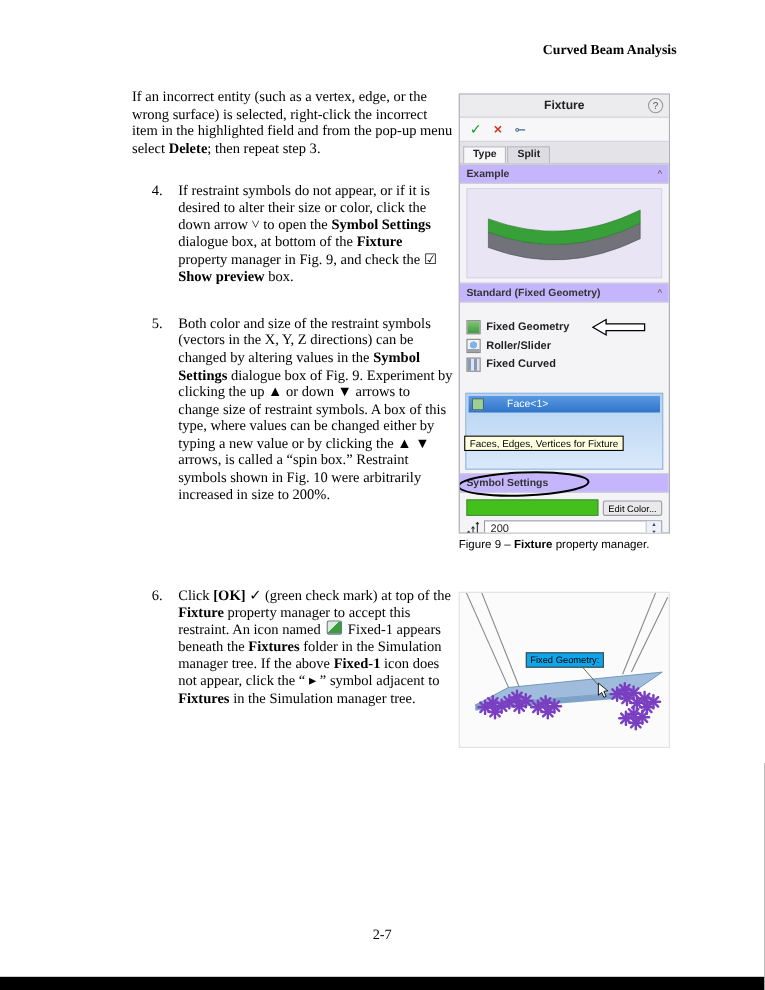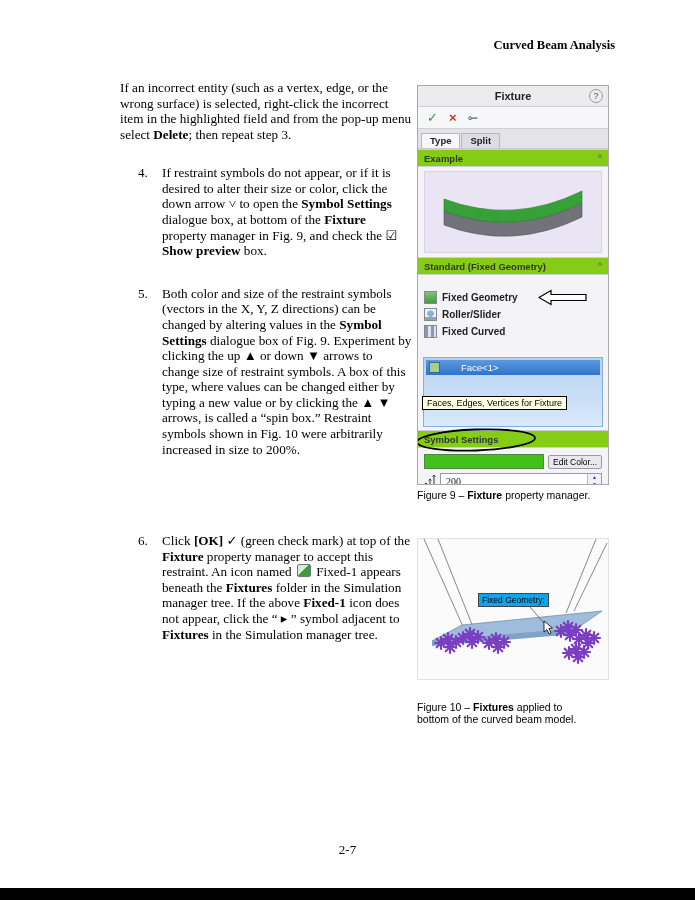--- a/index.html
+++ b/index.html
@@ -33,21 +33,21 @@
               border-bottom:1px solid #d0d0d6;background:#f7f7f9;}
   .tb-ok{color:var(--accent_green,#1e9e30);font-weight:700;font-size:13px;}
   .tb-cancel{color:var(--cancel_red,#cc3322);font-weight:700;font-size:13px;}
   .tb-pin{color:var(--pin_blue,#4a6b8a);font-size:12px;transform:scaleX(-1);}
   .pm-tabs{display:flex;height:20px;background:#e4e4e8;border-bottom:1px solid #c8c8ce;
            padding:3px 16px 0 3px;box-sizing:border-box;align-items:flex-end;font-weight:bold;}
   .pm-tab{padding:1px 8px 2px;font-size:9.5px;border:1px solid #b8b8c0;border-bottom:none;
           background:#dcdce2;margin-right:1px;}
   .pm-tab.active{background:#f8f8fa;}
   .pm-sec-header{height:16px;display:flex;align-items:center;justify-content:space-between;padding:0 6px;
-                 background:#84cc16;border-top:1px solid #cfcfd6;border-bottom:1px solid #cfcfd6;
+                 background:#c4b5fd;border-top:1px solid #cfcfd6;border-bottom:1px solid #cfcfd6;
                  font-weight:700;font-size:9.5px;color:#333;position:relative;}
   .chev{color:#555;font-size:9px;font-weight:400;}
   .example-img{margin:4px 6px;height:80px;background:#e9e5f4;border:1px solid #d8d4e8;
                display:flex;align-items:center;justify-content:center;overflow:hidden;}
   .std-rows{padding:14px 4px;font-weight:bold;}
   .std-row{display:flex;align-items:center;gap:5px;height:17px;padding-left:2px;position:relative;}
   .std-icon{width:13px;height:13px;border:1px solid #888;flex:none;box-sizing:border-box;}
   .icon-fixed{background:linear-gradient(#7cc576,#3f9b3f);}
   .icon-roller{background:radial-gradient(circle at 50% 42%,#7fb4e8 0 37%,rgba(0,0,0,0) 40%),
                linear-gradient(#f2f2f4 72%,#9aa2ac 72%);}
@@ -60,21 +60,21 @@
   .sel-row-icon{width:9px;height:9px;background:#9fd08f;border:1px solid #446688;flex:none;}
   .sel-tooltip{position:absolute;left:-2px;top:38px;background:var(--tooltip_bg,#ffffe1);border:1px solid #000;
                font-size:9px;padding:1px 4px;white-space:nowrap;color:#000;z-index:3;}
   .sym-ellipse{position:absolute;left:-4px;top:-4px;pointer-events:none;}
   .color-row{display:flex;align-items:center;gap:4px;margin:6px 6px 4px;}
   .color-bar{flex:1;height:13px;background:var(--symbol_green,#44c01c);border:1px solid #4a8a3a;}
   .edit-color-btn{font-size:8.5px;padding:1px 4px;background:#e9e9ec;border:1px solid #9a9aa2;border-radius:2px;
                   font-family:Liberation Sans, sans-serif;}
   .spin-row{display:flex;align-items:center;gap:4px;margin:4px 6px;}
   .spin-box{flex:1;display:flex;align-items:center;background:#fff;border:1px solid #99a;height:16px;
-            padding-left:5px;font-size:10px;box-sizing:border-box;font-family:Liberation Serif, serif;}
+            padding-left:5px;font-size:10px;box-sizing:border-box;}
   .spinner{margin-left:auto;display:flex;flex-direction:column;width:13px;border-left:1px solid #bbb;height:100%;}
   .spinner span{flex:1;font-size:5px;line-height:7px;text-align:center;color:#334466;background:#eef2f8;}
   .fig-caption{margin-top:4px;font-family:"Liberation Sans","DejaVu Sans",sans-serif;font-size:10.5px;color:#000;}
 
   
   .fig10-wrap{position:absolute;left:417px;top:538px;width:192px;}
   .fig10-scene{position:relative;width:190px;height:140px;background:#fbfbfc;border:1px solid #e2e2e6;overflow:hidden;}
   .restraint-cluster line{stroke:var(--restraint_purple,#7a3fc1);}
   .fig10-label{position:absolute;left:60px;top:54px;background:#0ea5e9;border:1px solid #444;
                font-family:"Liberation Sans","DejaVu Sans",sans-serif;font-size:8.5px;line-height:12px;
@@ -236,18 +236,17 @@
         <use href="#cluster" x="30" y="100"></use>
         <use href="#cluster" x="52" y="95"></use>
         <use href="#cluster" x="78" y="100"></use>
         <use href="#cluster" x="150" y="88"></use>
         <use href="#cluster" x="168" y="96"></use>
         <use href="#cluster" x="158" y="110"></use>
         <polygon points="126,82 126,93 129,90.5 131,95 133,94 131,89.5 134.5,89" fill="#fff" stroke="#000" stroke-width="0.8" data-name="cursor-icon"></polygon>
       </svg>
       <div class="fig10-label" data-name="fixed-geometry-callout">Fixed Geometry:</div>
     </div>
-    <div class="fig-caption fig10-cap" data-name="figure-10-caption"><span>Figure 10 – </span><b>Fixtures</b><span> applied to bottom of the curved beam model.</span></div>
   </div>
 
   <div class="page-num" data-name="page-number">2-7</div>
   <div class="bottom-bar" data-name="page-bottom-bar"></div>
 </div>
 
 </body></html>

